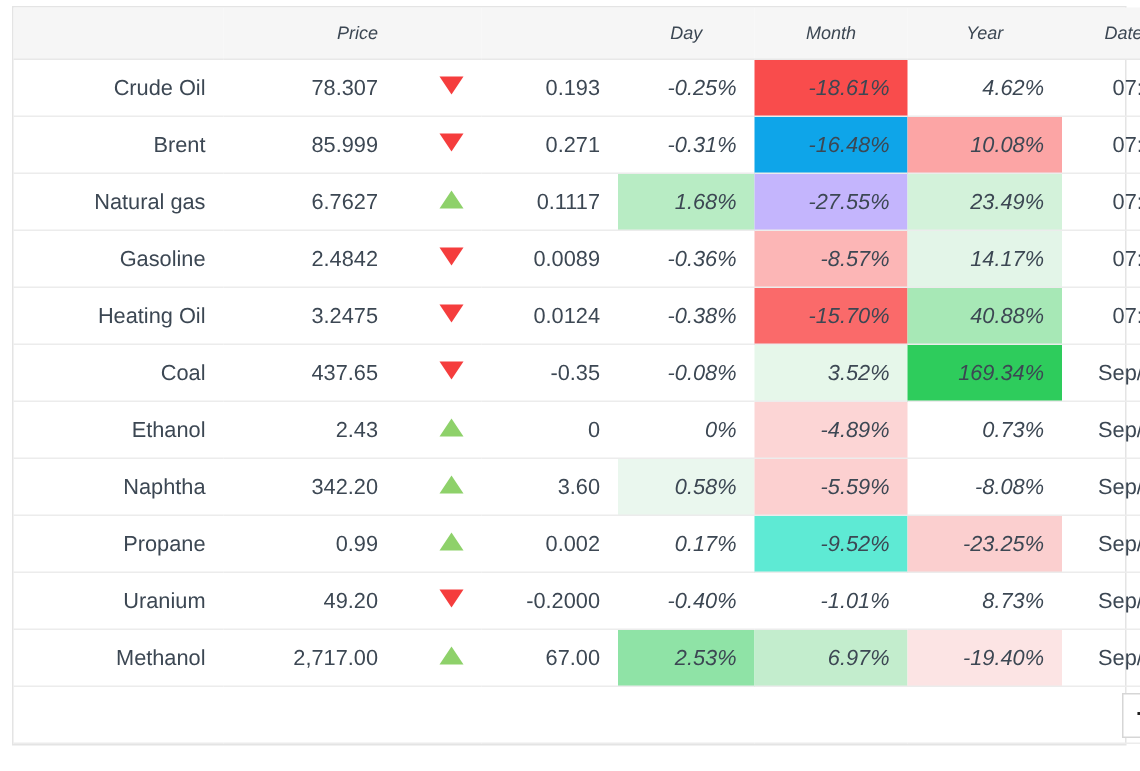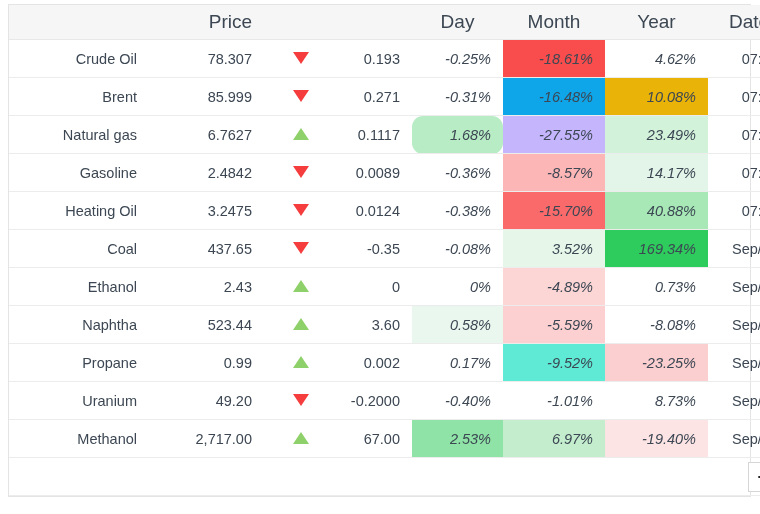--- a/index.html
+++ b/index.html
@@ -37,26 +37,27 @@
     width: 100%;
     border-collapse: collapse;
     table-layout: fixed;
     font-size: 14.5px;
   }
 
   table.quote-table thead th {
     background: #f6f6f6;
     color: #3c4753;
     font-weight: normal;
-    font-size: 19px;
+    font-size: 12px;
     height: 34px;
     padding: 0 12px;
     border-bottom: 1px solid #e8e8e8;
     text-align: right;
     white-space: nowrap;
+    font-style: italic;
   }
   table.quote-table thead th.th-name { text-align: left; }
   table.quote-table thead th.th-arrow { padding: 0; }
   table.quote-table thead th.th-pct,
   table.quote-table thead th.th-date { text-align: center; }
 
   table.quote-table tbody td {
     height: 38px;
     padding: 0 12px;
     border-bottom: 1px solid #ececec;
@@ -173,29 +174,29 @@
             <td class="c-pct t-neutral">4.62%</td>
             <td class="c-date t-neutral">07:59</td>
           </tr>
           <tr>
             <td class="c-name">Brent</td>
             <td class="c-price">85.999</td>
             <td class="c-arrow"><span class="arrow arrow-down"></span></td>
             <td class="c-chg t-down">0.271</td>
             <td class="c-pct t-down">-0.31%</td>
             <td class="c-pct t-neutral" style="background:#0ea5e9;">-16.48%</td>
-            <td class="c-pct t-neutral" style="background:#eab308;">10.08%</td>
+            <td class="c-pct t-neutral" style="background:#fca5a5;">10.08%</td>
             <td class="c-date t-neutral">07:59</td>
           </tr>
           <tr>
             <td class="c-name">Natural gas</td>
             <td class="c-price">6.7627</td>
             <td class="c-arrow"><span class="arrow arrow-up"></span></td>
             <td class="c-chg t-up">0.1117</td>
-            <td class="c-pct t-neutral" style="background:#b8ecc4;border-radius:11px;">1.68%</td>
+            <td class="c-pct t-neutral" style="background:#b8ecc4;">1.68%</td>
             <td class="c-pct t-neutral" style="background:#c4b5fd;margin-top:22px;">-27.55%</td>
             <td class="c-pct t-neutral" style="background:#d3f2da;">23.49%</td>
             <td class="c-date t-neutral">07:59</td>
           </tr>
           <tr>
             <td class="c-name">Gasoline</td>
             <td class="c-price">2.4842</td>
             <td class="c-arrow"><span class="arrow arrow-down"></span></td>
             <td class="c-chg t-down">0.0089</td>
             <td class="c-pct t-down">-0.36%</td>
@@ -228,21 +229,21 @@
             <td class="c-price">2.43</td>
             <td class="c-arrow"><span class="arrow arrow-up"></span></td>
             <td class="c-chg t-neutral">0</td>
             <td class="c-pct t-neutral">0%</td>
             <td class="c-pct t-neutral" style="background:#fcd5d5;">-4.89%</td>
             <td class="c-pct t-neutral">0.73%</td>
             <td class="c-date t-neutral">Sep/27</td>
           </tr>
           <tr>
             <td class="c-name">Naphtha</td>
-            <td class="c-price">523.44</td>
+            <td class="c-price">342.20</td>
             <td class="c-arrow"><span class="arrow arrow-up"></span></td>
             <td class="c-chg t-neutral">3.60</td>
             <td class="c-pct t-neutral" style="background:#eaf7ee;">0.58%</td>
             <td class="c-pct t-neutral" style="background:#fcd0d0;">-5.59%</td>
             <td class="c-pct t-neutral">-8.08%</td>
             <td class="c-date t-neutral">Sep/27</td>
           </tr>
           <tr>
             <td class="c-name">Propane</td>
             <td class="c-price">0.99</td>

